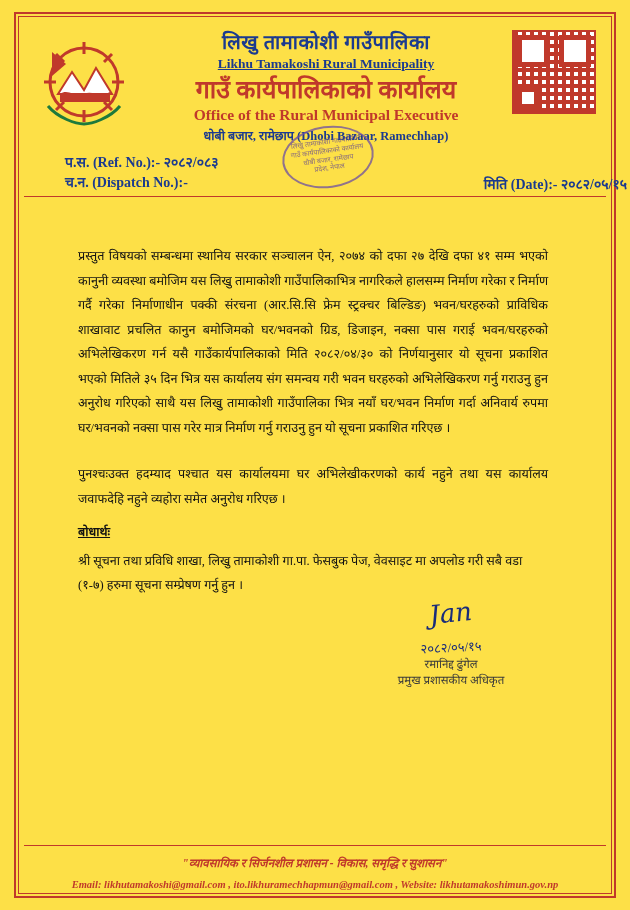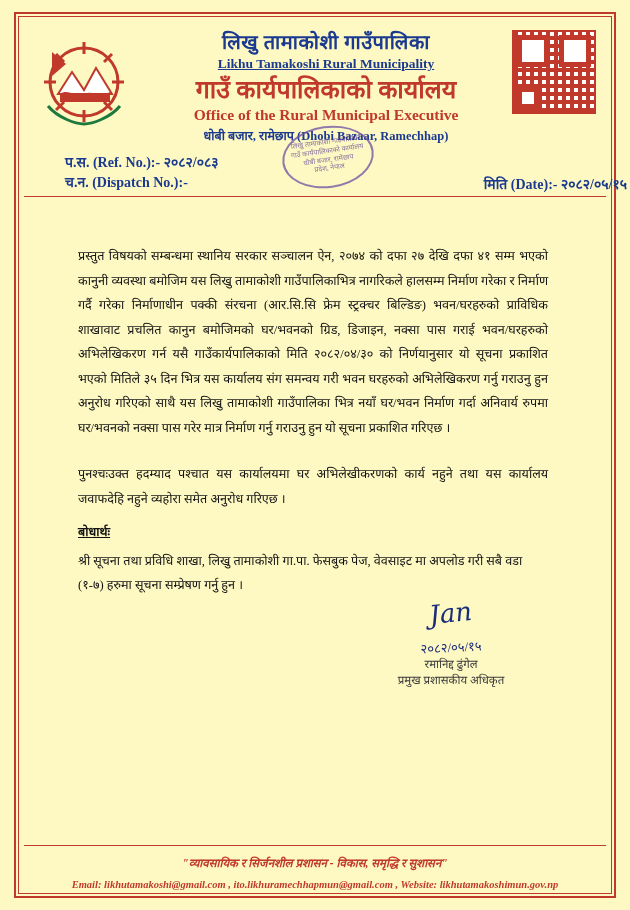--- a/index.html
+++ b/index.html
@@ -7,21 +7,21 @@
     padding: 0;
     background: #ffffff;
   }
   body {
     font-family: "Liberation Serif", serif;
   }
   .page {
     position: relative;
     width: 630px;
     height: 910px;
-    background: #fef9c3;
+    background: #fde047;
     overflow: hidden;
     box-sizing: border-box;
   }
   
   .frame-outer {
     position: absolute;
     left: 14px;
     top: 12px;
     right: 14px;
     bottom: 12px;

